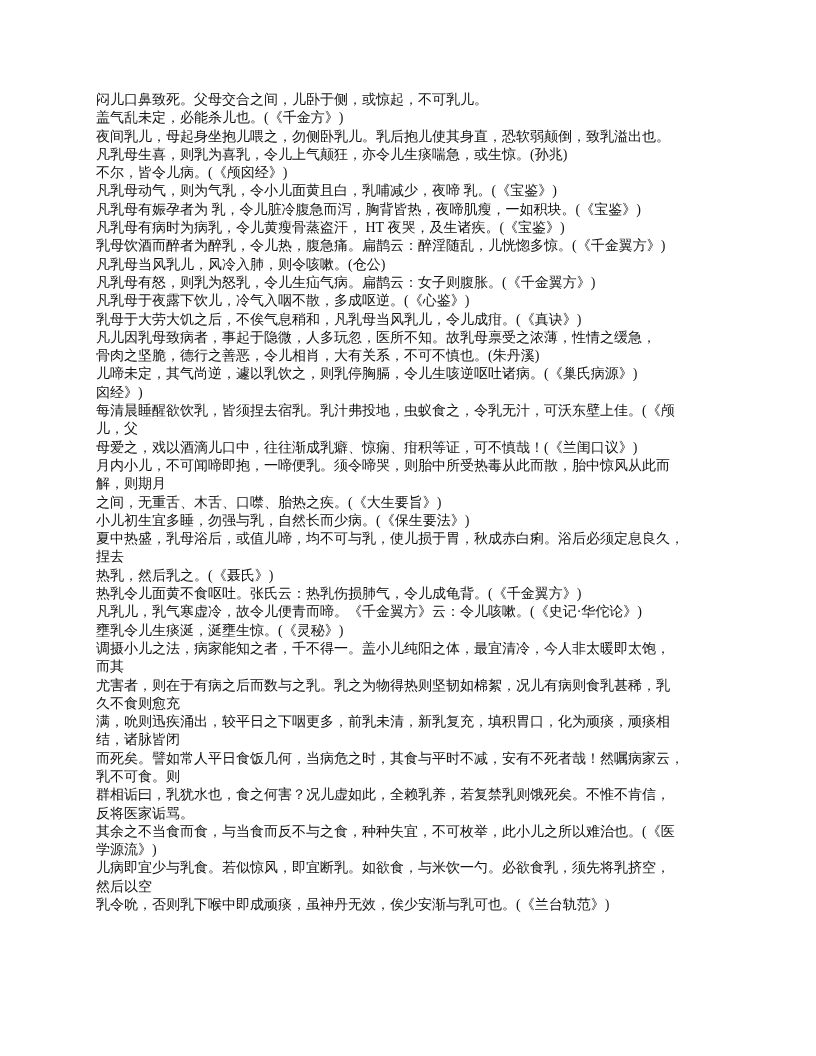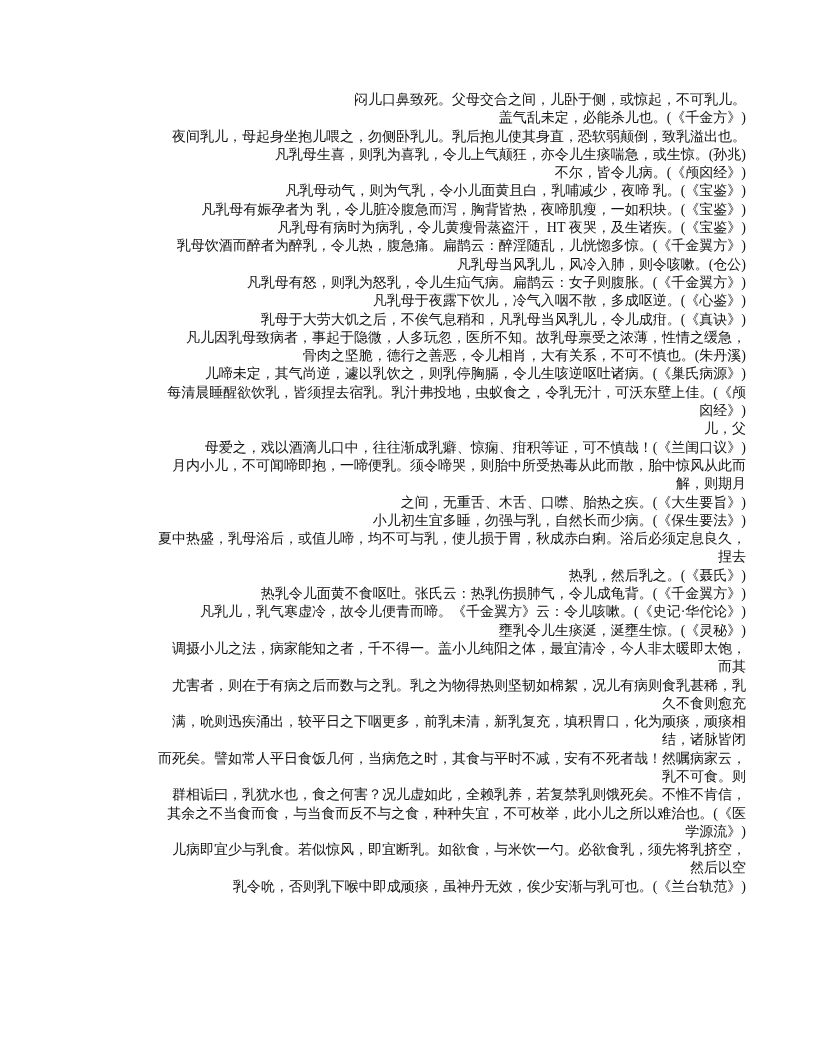--- a/index.html
+++ b/index.html
@@ -16,21 +16,20 @@
     font-family: "Liberation Serif", "DejaVu Serif", serif;
   }
   .doc-body {
     position: absolute;
     left: 96px;
     top: 91px;
     width: 650px;
     color: #111111;
     font-size: 14px;
     line-height: 18.3px;
-    text-align: right;
   }
   .text-line {
     white-space: pre-wrap;
     height: 18.3px;
     overflow: visible;
   }
 </style>
 </head>
 <body>
 
@@ -45,22 +44,22 @@
       <div class="text-line">凡乳母有娠孕者为 乳，令儿脏冷腹急而泻，胸背皆热，夜啼肌瘦，一如积块。(《宝鉴》)</div>
       <div class="text-line">凡乳母有病时为病乳，令儿黄瘦骨蒸盗汗， HT 夜哭，及生诸疾。(《宝鉴》)</div>
       <div class="text-line">乳母饮酒而醉者为醉乳，令儿热，腹急痛。扁鹊云：醉淫随乱，儿恍惚多惊。(《千金翼方》)</div>
       <div class="text-line">凡乳母当风乳儿，风冷入肺，则令咳嗽。(仓公)</div>
       <div class="text-line">凡乳母有怒，则乳为怒乳，令儿生疝气病。扁鹊云：女子则腹胀。(《千金翼方》)</div>
       <div class="text-line">凡乳母于夜露下饮儿，冷气入咽不散，多成呕逆。(《心鉴》)</div>
       <div class="text-line">乳母于大劳大饥之后，不俟气息稍和，凡乳母当风乳儿，令儿成疳。(《真诀》)</div>
       <div class="text-line">凡儿因乳母致病者，事起于隐微，人多玩忽，医所不知。故乳母禀受之浓薄，性情之缓急，</div>
       <div class="text-line">骨肉之坚脆，德行之善恶，令儿相肖，大有关系，不可不慎也。(朱丹溪)</div>
       <div class="text-line">儿啼未定，其气尚逆，遽以乳饮之，则乳停胸膈，令儿生咳逆呕吐诸病。(《巢氏病源》)</div>
+      <div class="text-line">囟经》)</div>
       <div class="text-line">每清晨睡醒欲饮乳，皆须捏去宿乳。乳汁弗投地，虫蚁食之，令乳无汁，可沃东壁上佳。(《颅</div>
-      <div class="text-line">囟经》)</div>
       <div class="text-line">儿，父</div>
       <div class="text-line">母爱之，戏以酒滴儿口中，往往渐成乳癖、惊痫、疳积等证，可不慎哉！(《兰闺口议》)</div>
       <div class="text-line">月内小儿，不可闻啼即抱，一啼便乳。须令啼哭，则胎中所受热毒从此而散，胎中惊风从此而</div>
       <div class="text-line">解，则期月</div>
       <div class="text-line">之间，无重舌、木舌、口噤、胎热之疾。(《大生要旨》)</div>
       <div class="text-line">小儿初生宜多睡，勿强与乳，自然长而少病。(《保生要法》)</div>
       <div class="text-line">夏中热盛，乳母浴后，或值儿啼，均不可与乳，使儿损于胃，秋成赤白痢。浴后必须定息良久，</div>
       <div class="text-line">捏去</div>
       <div class="text-line">热乳，然后乳之。(《聂氏》)</div>
       <div class="text-line">热乳令儿面黄不食呕吐。张氏云：热乳伤损肺气，令儿成龟背。(《千金翼方》)</div>
@@ -68,19 +67,20 @@
       <div class="text-line">壅乳令儿生痰涎，涎壅生惊。(《灵秘》)</div>
       <div class="text-line">调摄小儿之法，病家能知之者，千不得一。盖小儿纯阳之体，最宜清冷，今人非太暖即太饱，</div>
       <div class="text-line">而其</div>
       <div class="text-line">尤害者，则在于有病之后而数与之乳。乳之为物得热则坚韧如棉絮，况儿有病则食乳甚稀，乳</div>
       <div class="text-line">久不食则愈充</div>
       <div class="text-line">满，吮则迅疾涌出，较平日之下咽更多，前乳未清，新乳复充，填积胃口，化为顽痰，顽痰相</div>
       <div class="text-line">结，诸脉皆闭</div>
       <div class="text-line">而死矣。譬如常人平日食饭几何，当病危之时，其食与平时不减，安有不死者哉！然嘱病家云，</div>
       <div class="text-line">乳不可食。则</div>
       <div class="text-line">群相诟曰，乳犹水也，食之何害？况儿虚如此，全赖乳养，若复禁乳则饿死矣。不惟不肯信，</div>
+      <div class="text-line">反将医家诟骂。</div>
       <div class="text-line">其余之不当食而食，与当食而反不与之食，种种失宜，不可枚举，此小儿之所以难治也。(《医</div>
       <div class="text-line">学源流》)</div>
       <div class="text-line">儿病即宜少与乳食。若似惊风，即宜断乳。如欲食，与米饮一勺。必欲食乳，须先将乳挤空，</div>
       <div class="text-line">然后以空</div>
       <div class="text-line">乳令吮，否则乳下喉中即成顽痰，虽神丹无效，俟少安渐与乳可也。(《兰台轨范》)</div>
     </div>
 </div>
 
 </body></html>

